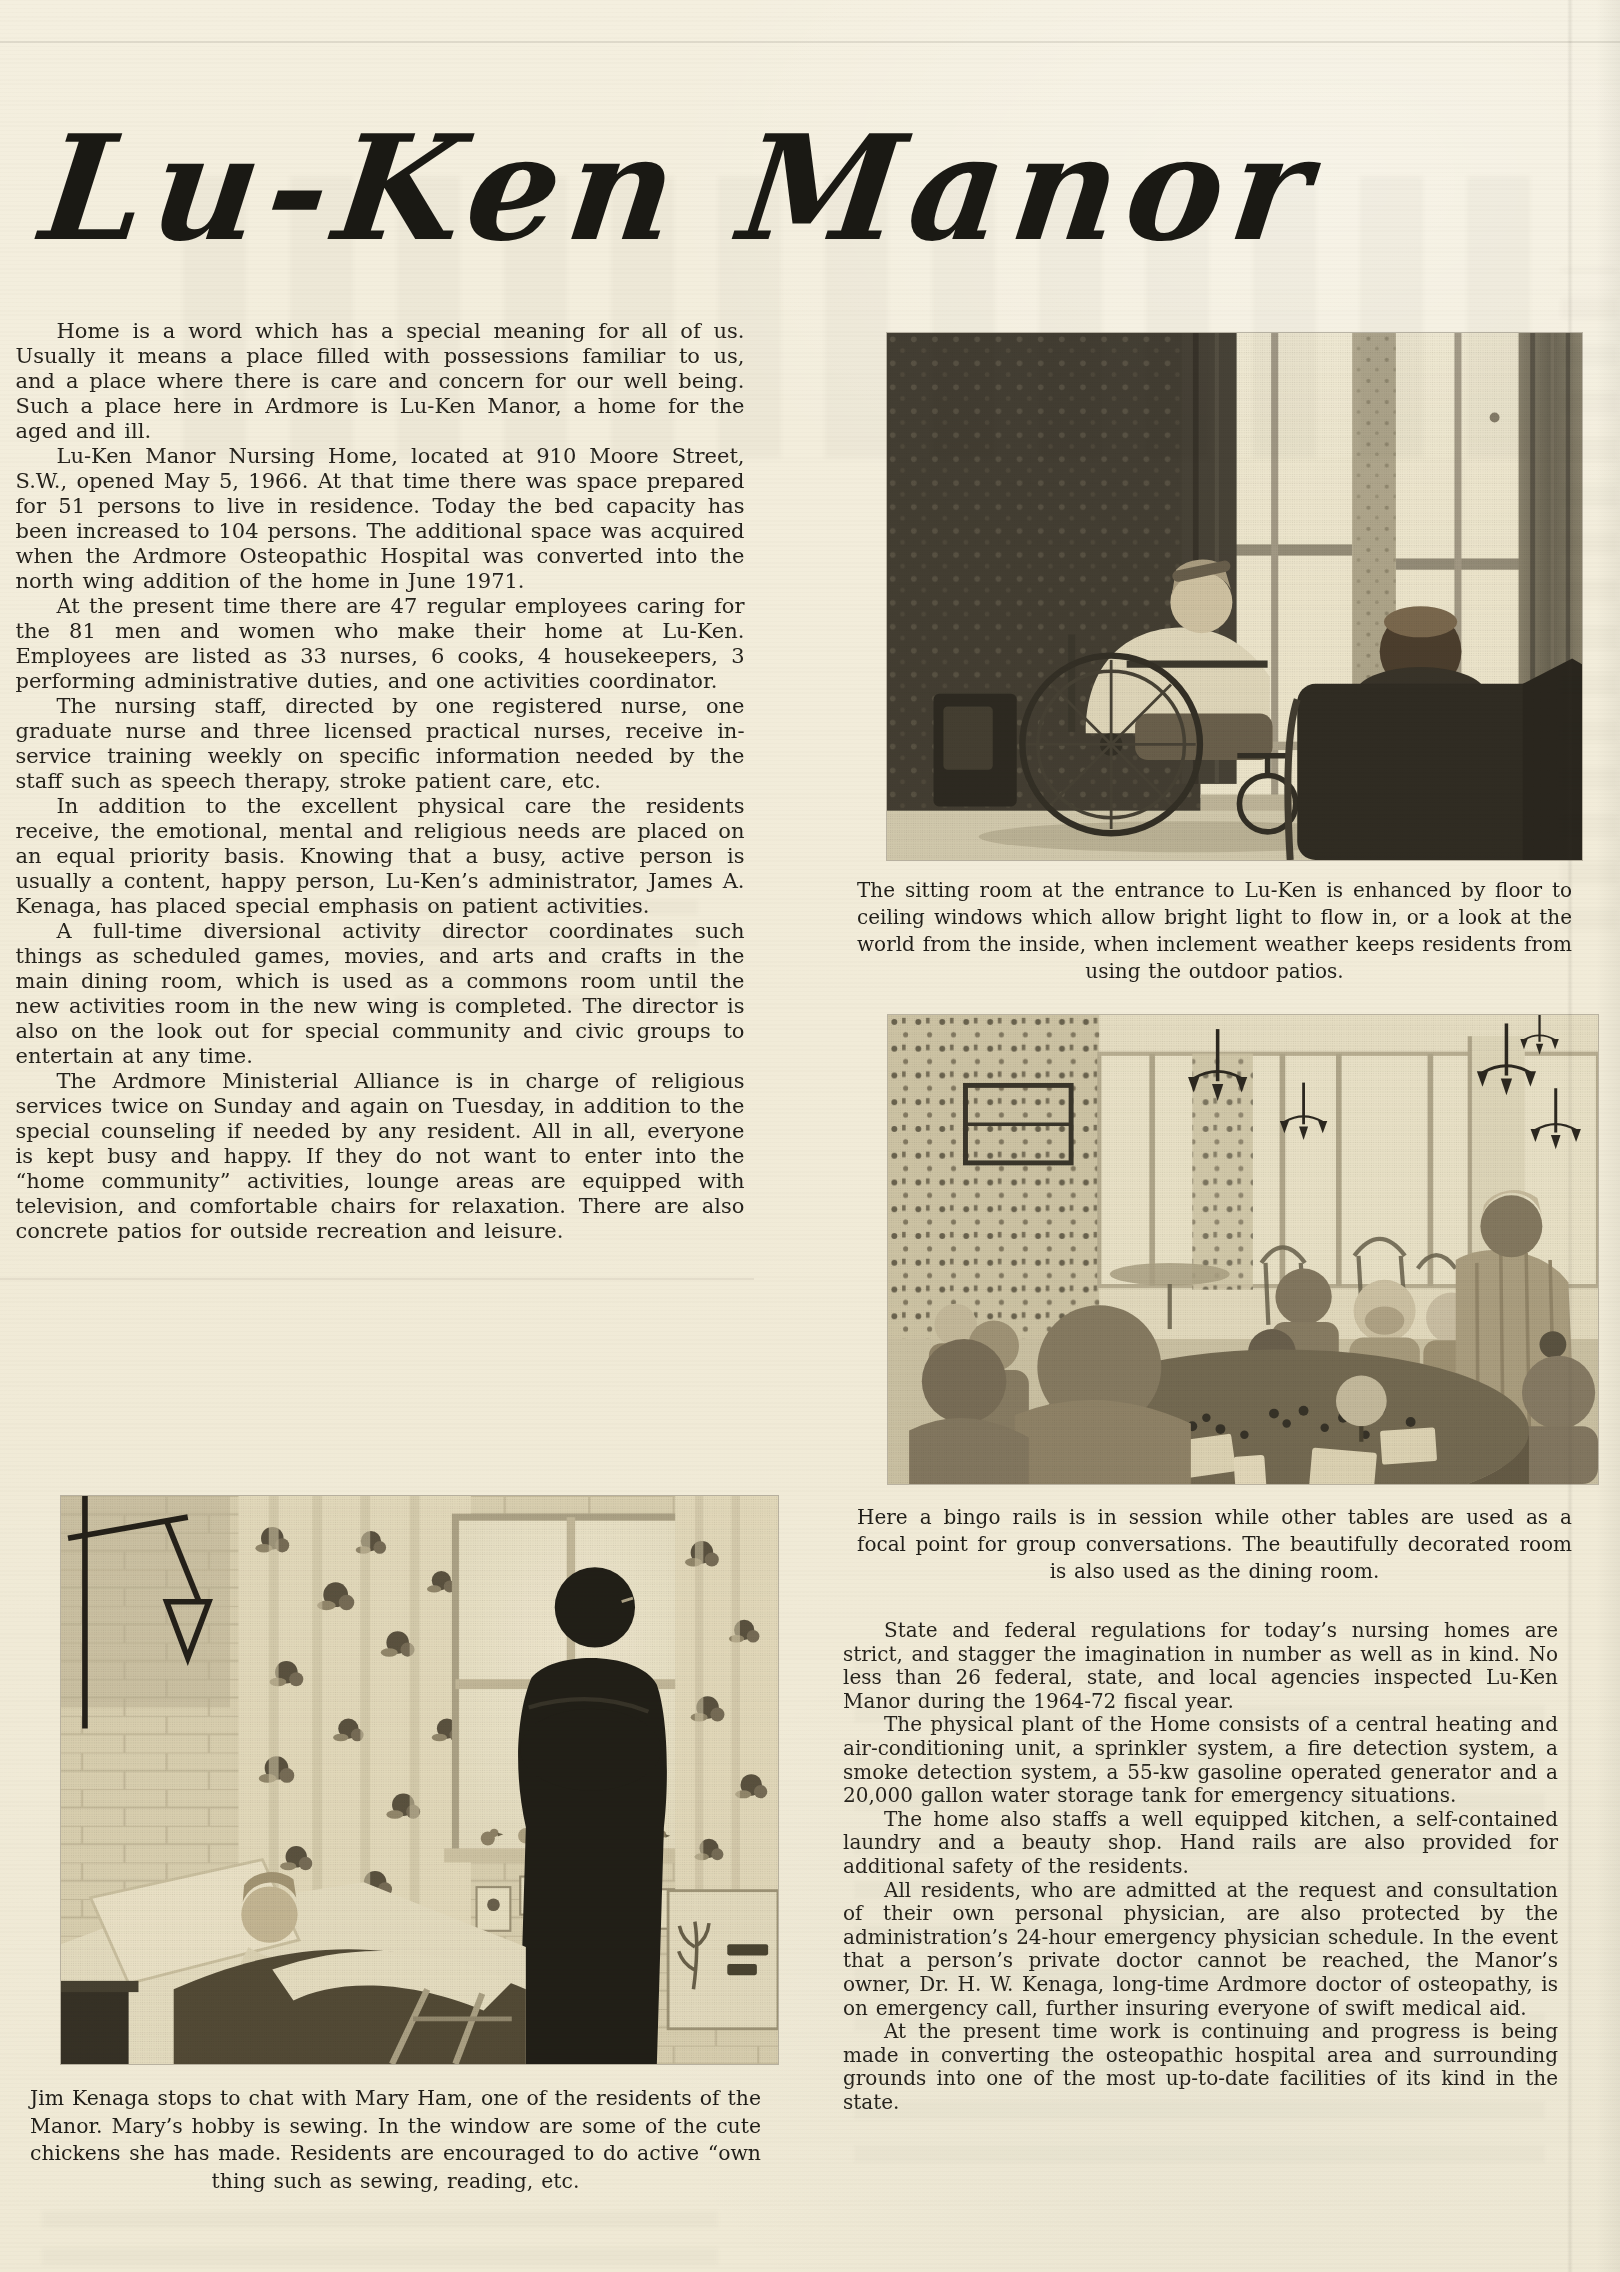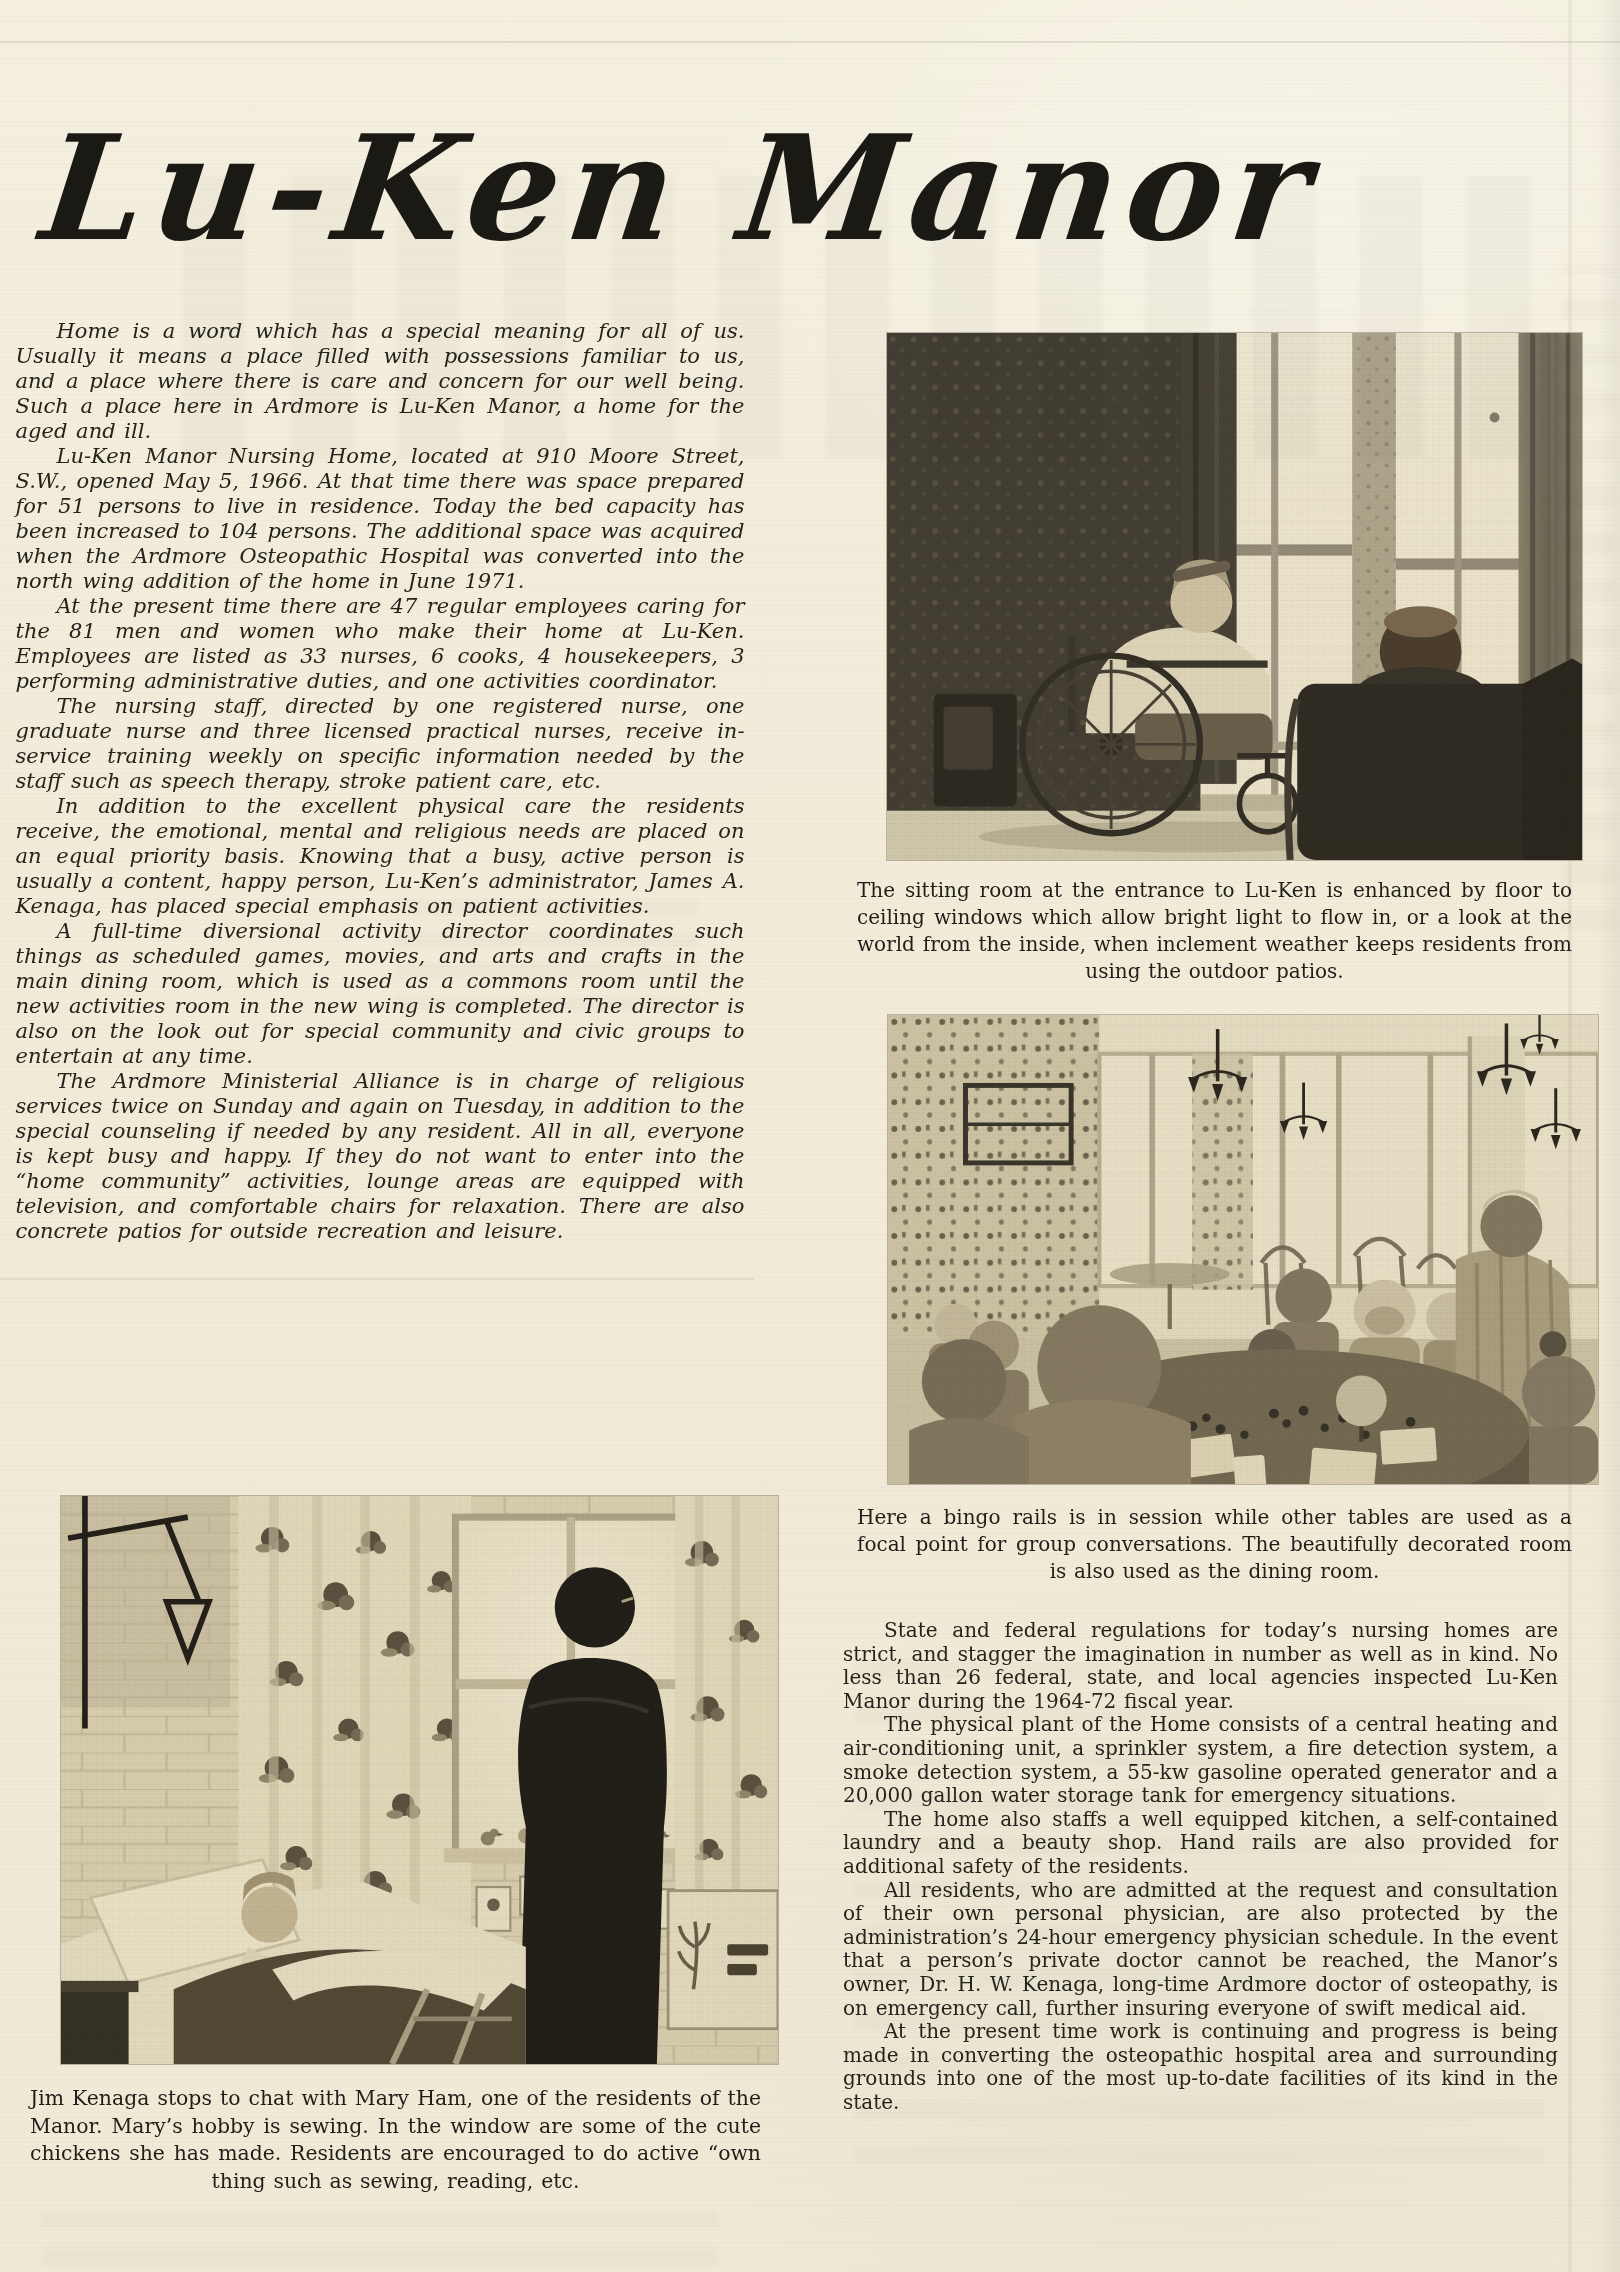--- a/index.html
+++ b/index.html
@@ -19,21 +19,21 @@
     background-image:repeating-linear-gradient(0deg, rgba(120,110,90,.022) 0 1.4px, transparent 1.4px 4.2px);
   }
   .title {
     position:absolute; left:44px; top:83px; margin:0;
     font-family:"DejaVu Serif",serif; font-style:italic; font-weight:bold;
     font-size:145px; line-height:211px; letter-spacing:8.5px; color:#1a1914;
     transform:skewX(-7deg); white-space:nowrap;
   }
   .col { position:absolute; text-align:justify; color:#26231d; }
   .col p { margin:0; text-indent:41px; }
-  .col-left  { left:15.5px;   top:319px;  width:729px; font-size:21px;   line-height:25px;   word-spacing:2.1px;font-style:italic; }
+  .col-left  { left:15.5px;   top:319px;  width:729px; font-size:21px;   line-height:25px;   word-spacing:2.1px; }
   .col-right { left:843px; top:1619px; width:715px; font-size:20px; line-height:23.6px; word-spacing:1.4px; }
   .caption {
     position:absolute; margin:16px; font-weight:normal; color:#201e19;
     text-align:justify; text-align-last:center; word-spacing:1.4px;
   }
   .cap-sitting { left:841px; top:861px; width:715px; font-size:20px; line-height:27px; }
   .cap-bingo   { left:841px; top:1488px; width:715px; font-size:20px; line-height:27px; }
   .cap-bedside { left:14px;   top:2069px; width:731px; font-size:20.4px;   line-height:27.5px; }
   .photo { position:absolute; border:0.7px solid rgba(80,72,58,.35); background:transparent; }
   .photo svg { display:block; width:100%; height:100%; mix-blend-mode:multiply; }

